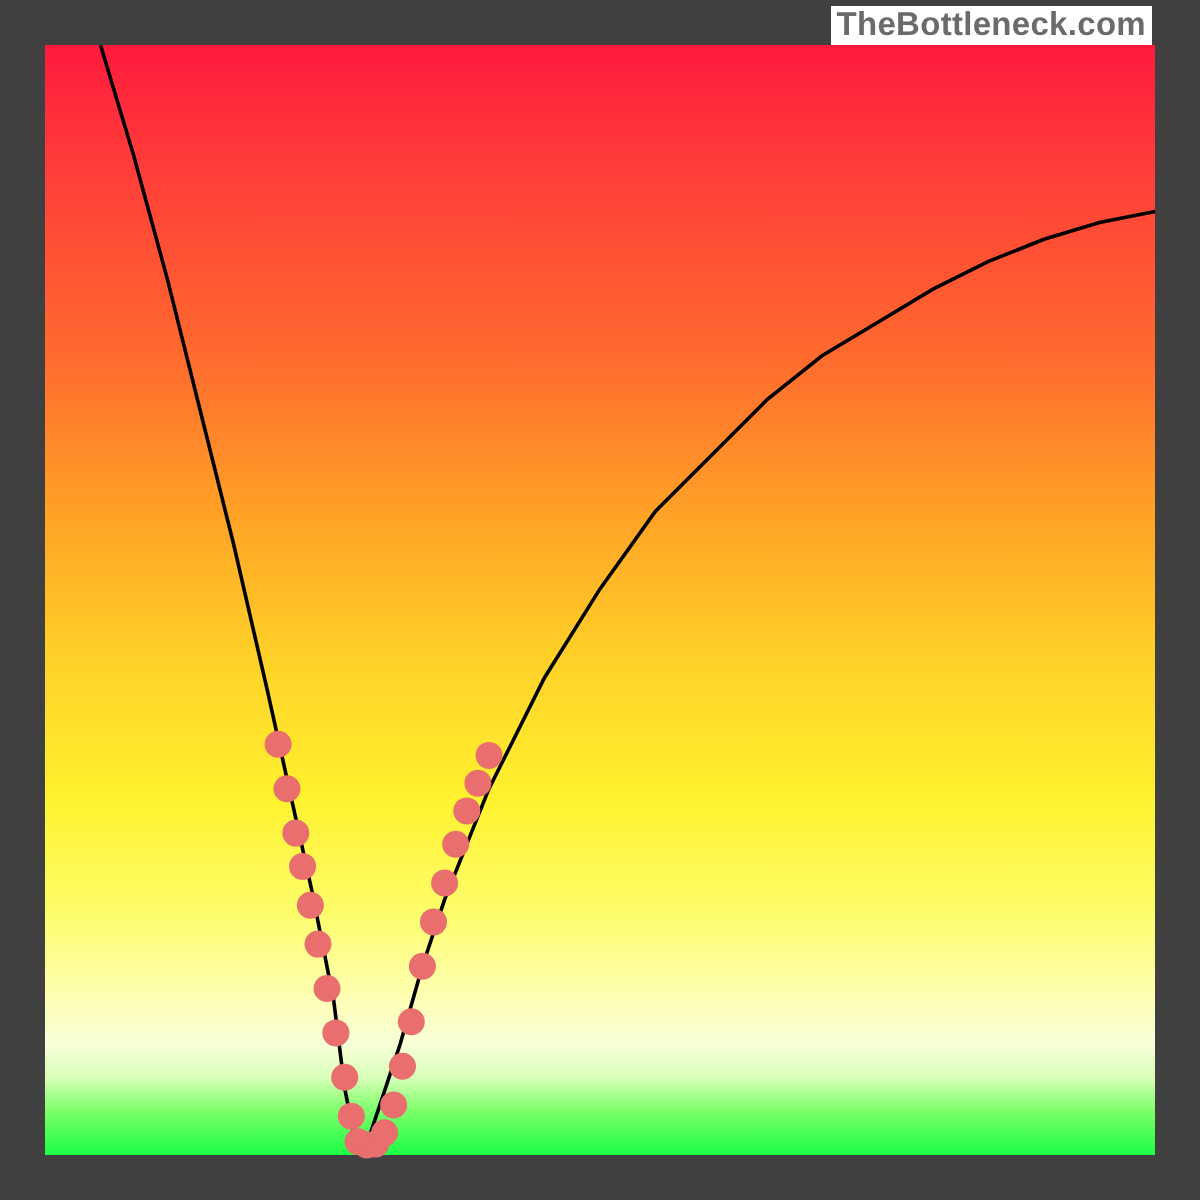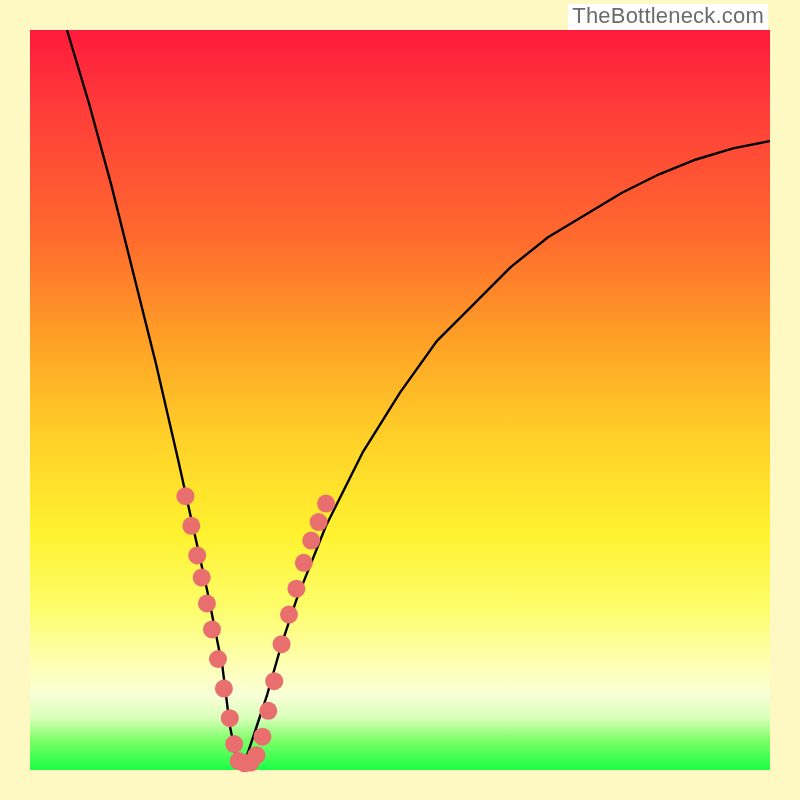--- a/index.html
+++ b/index.html
@@ -8,21 +8,22 @@
     width: 800px;
     height: 800px;
     overflow: hidden;
     background: #000;
     font-family: Arial, Helvetica, sans-serif;
   }
   .frame {
     position: relative;
     width: 800px;
     height: 800px;
-    background: #fef9c3;
+    background: #404040;
+    font-weight: bold;
   }
   .plot-area {
     position: absolute;
     left: 30px;
     top: 30px;
     width: 740px;
     height: 740px;
     
     background: linear-gradient(
       to bottom,

